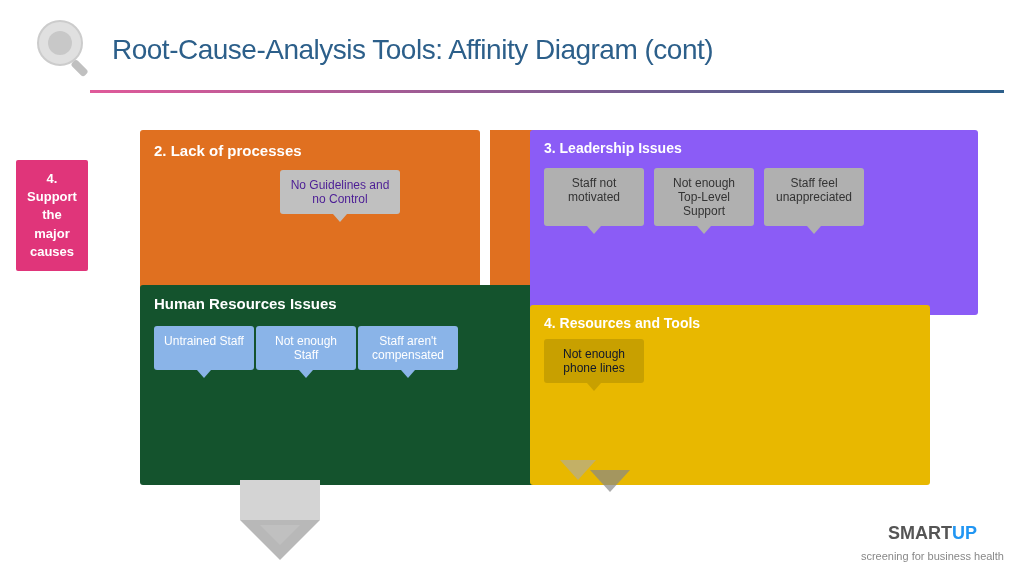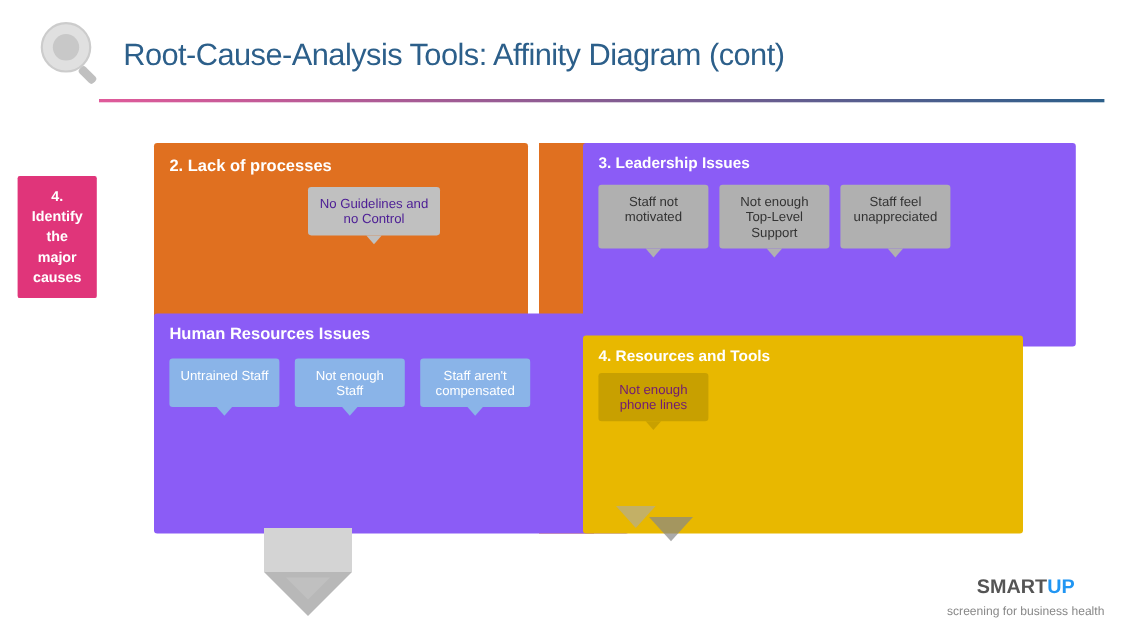--- a/index.html
+++ b/index.html
@@ -110,33 +110,33 @@
       border-top: 8px solid #c0c0c0;
     }
 
     
     .block-blue {
       position: absolute;
       left: 40px;
       top: 155px;
       width: 432px;
       height: 200px;
-      background: #8b5cf6;
+      background: #14532d;
       border-radius: 3px;
     }
     .block-blue-label {
       color: #fff;
       font-size: 15px;
       font-weight: 700;
       padding: 10px 14px 8px 14px;
     }
 
     .hr-cards {
       display: flex;
-      gap: 14px;
+      gap: 2px;
       padding: 0 14px;
       margin-top: 6px;
     }
     .hr-card {
       background: #8ab4e8;
       border-radius: 3px;
       padding: 8px 10px;
       font-size: 12px;
       font-weight: 500;
       color: #fff;
@@ -230,21 +230,21 @@
       font-weight: 700;
       padding: 10px 14px 8px 14px;
     }
 
     .resources-card {
       background: #c8a000;
       border-radius: 3px;
       padding: 8px 12px;
       font-size: 12px;
       font-weight: 500;
-      color: #701a75;
+      color: #0f172a;
       text-align: center;
       width: 100px;
       margin-left: 14px;
       position: relative;
     }
     .resources-card::after {
       content: '';
       position: absolute;
       bottom: -8px;
       left: 50%;
@@ -287,21 +287,21 @@
     <circle cx="28" cy="28" r="12" fill="#c8c8c8"></circle>
     <rect x="44" y="44" width="18" height="8" rx="3" fill="#c0c0c0" transform="rotate(45 44 44)"></rect>
   </svg>
   <h1 class="header-title">Root-Cause-Analysis Tools: Affinity Diagram (cont)</h1>
 </div>
 
 <div class="divider"></div>
 
 <div class="step-label">
   <span>4.</span><br>
-  <span>Identify</span><br>
+  <span>Support</span><br>
   <span>the</span><br>
   <span>major</span><br>
   <span>causes</span>
 </div>
 
 <div class="diagram">
 
   <div class="orange-strip"></div>
 
   <div class="block-orange">

